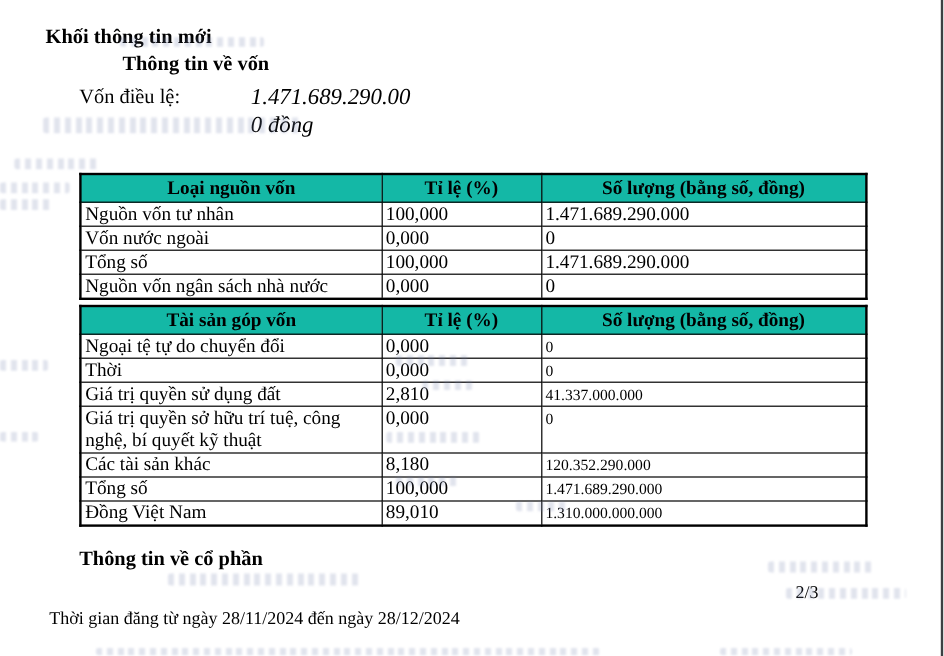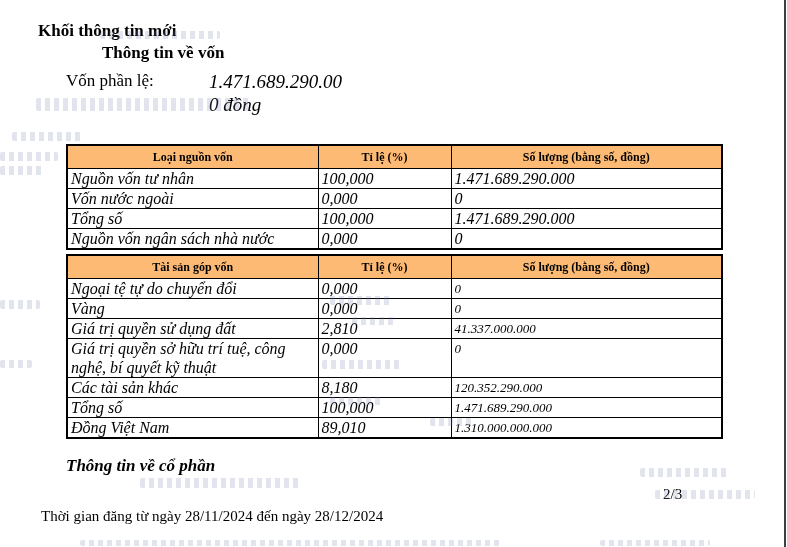--- a/index.html
+++ b/index.html
@@ -10,52 +10,51 @@
     font-family:"Liberation Serif","DejaVu Serif",serif;
     color:#000;
     overflow:hidden;
   }
   .page-edge { position:absolute; top:0; right:1px; width:2px; height:547px; background:#3c4043; }
 
   .doc-title   { position:absolute; left:38px; top:4px;  font-size:17px; font-weight:bold; line-height:22px;margin-top:16px; }
   .sec-title-1 { position:absolute; left:66px; top:42px; font-size:17px; font-weight:bold; line-height:22px;margin-left:36px; }
   .cap-label   { position:absolute; left:66px; top:70px; font-size:17px; line-height:22px; }
   .cap-value   { position:absolute; left:209px; top:70px; font-size:19px; font-style:italic; line-height:23px; }
-  .sec-title-2 { position:absolute; left:66px; top:455px; font-size:17px; font-weight:bold; line-height:22px;font-style:italic; }
+  .sec-title-2 { position:absolute; left:66px; top:455px; font-size:17px; font-weight:bold; line-height:22px; }
   .footer-line { position:absolute; left:41px; top:506px; font-size:15px; line-height:20px; }
   .page-num    { position:absolute; left:663px; top:484px; font-size:15px; line-height:20px; }
 
   table.grid {
     position:absolute; left:66px;
     border-collapse:collapse; table-layout:fixed;
     width:655px;
     border:2px solid #000;
     font-size:16px;
   }
   table.grid.t1 { top:144px; }
   table.grid.t2 { top:254px; }
   .grid col.c1 { width:251px; }
   .grid col.c2 { width:133px; }
   .grid col.c3 { width:271px; }
   .grid th {
-    background:#fdba74;
+    background:#14b8a6;
     border:1px solid #000;
-    font-size:12px; font-weight:bold;
+    font-size:16px; font-weight:bold;
     text-align:center;
     height:20px; padding:1px 2px;
     line-height:19px;
   }
   .grid td {
     border:1px solid #000;
     height:18px;
     padding:0 3px;
     line-height:19px;
     vertical-align:top;
     overflow:hidden;
-    font-style:italic;
   }
   .grid td.lbl { text-align:left; }
   .grid td.num { text-align:left; padding-right:4px; }
   .grid.t2 td.amt { font-size:13px; }
 
   
   .ghost {
     position:absolute; display:block;
     background:repeating-linear-gradient(90deg, rgba(120,132,175,0.22) 0 5px, rgba(120,132,175,0) 5px 9px);
     filter:blur(0.7px);
@@ -65,21 +64,21 @@
 </style>
 </head>
 <body>
 
 <div class="page">
 
   <div class="doc-title">Khối thông tin mới</div>
 
   <div class="sec-title-1">Thông tin về vốn</div>
 
-  <div class="cap-label">Vốn phần lệ:</div>
+  <div class="cap-label">Vốn điều lệ:</div>
   <div class="cap-value">
     <div>1.471.689.290.00</div>
     <div>0 đồng</div>
   </div>
 
   <table class="grid t1">
     <colgroup>
         <col class="c1">
         <col class="c2">
         <col class="c3">
@@ -128,21 +127,21 @@
         <th>Số lượng (bằng số, đồng)</th>
       </tr>
     </thead>
     <tbody>
       <tr>
         <td class="lbl">Ngoại tệ tự do chuyển đổi</td>
         <td class="num">0,000</td>
         <td class="num amt">0</td>
       </tr>
       <tr>
-        <td class="lbl">Vàng</td>
+        <td class="lbl">Thời</td>
         <td class="num">0,000</td>
         <td class="num amt">0</td>
       </tr>
       <tr>
         <td class="lbl">Giá trị quyền sử dụng đất</td>
         <td class="num">2,810</td>
         <td class="num amt">41.337.000.000</td>
       </tr>
       <tr>
         <td class="lbl">Giá trị quyền sở hữu trí tuệ, công nghệ, bí quyết kỹ thuật</td>

